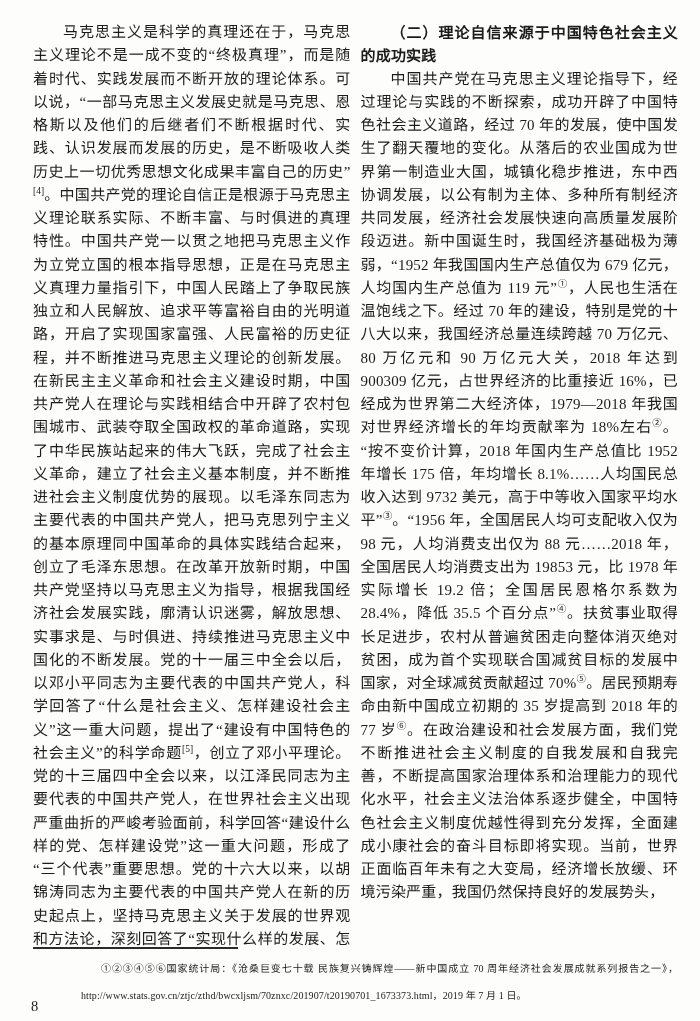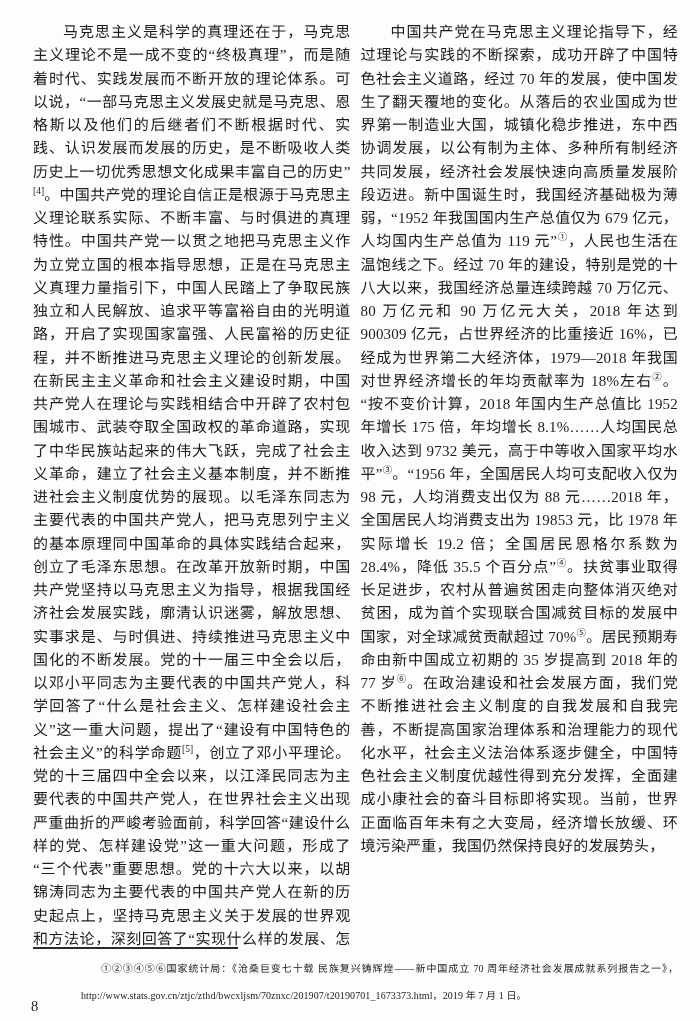--- a/index.html
+++ b/index.html
@@ -59,20 +59,21 @@
 
 <div class="page">
 
   <div class="columns">
 
     <div class="col">
       <p class="para"><span>马克思主义是科学的真理还在于，马克思主义理论不是一成不变的“终极真理”，而是随着时代、实践发展而不断开放的理论体系。可以说，“一部马克思主义发展史就是马克思、恩格斯以及他们的后继者们不断根据时代、实践、认识发展而发展的历史，是不断吸收人类历史上一切优秀思想文化成果丰富自己的历史”</span><sup class="ref">[4]</sup><span>。中国共产党的理论自信正是根源于马克思主义理论联系实际、不断丰富、与时俱进的真理特性。中国共产党一以贯之地把马克思主义作为立党立国的根本指导思想，正是在马克思主义真理力量指引下，中国人民踏上了争取民族独立和人民解放、追求平等富裕自由的光明道路，开启了实现国家富强、人民富裕的历史征程，并不断推进马克思主义理论的创新发展。在新民主主义革命和社会主义建设时期，中国共产党人在理论与实践相结合中开辟了农村包围城市、武装夺取全国政权的革命道路，实现了中华民族站起来的伟大飞跃，完成了社会主义革命，建立了社会主义基本制度，并不断推进社会主义制度优势的展现。以毛泽东同志为主要代表的中国共产党人，把马克思列宁主义的基本原理同中国革命的具体实践结合起来，创立了毛泽东思想。在改革开放新时期，中国共产党坚持以马克思主义为指导，根据我国经济社会发展实践，廓清认识迷雾，解放思想、实事求是、与时俱进、持续推进马克思主义中国化的不断发展。党的十一届三中全会以后，以邓小平同志为主要代表的中国共产党人，科学回答了“什么是社会主义、怎样建设社会主义”这一重大问题，提出了“建设有中国特色的社会主义”的科学命题</span><sup class="ref">[5]</sup><span>，创立了邓小平理论。党的十三届四中全会以来，以江泽民同志为主要代表的中国共产党人，在世界社会主义出现严重曲折的严峻考验面前，科学回答“建设什么样的党、怎样建设党”这一重大问题，形成了“三个代表”重要思想。党的十六大以来，以胡锦涛同志为主要代表的中国共产党人在新的历史起点上，坚持马克思主义关于发展的世界观和方法论，深刻回答了“实现什么样的发展、怎样发展”这一重大问题，形成了科学发展观。党的十八大以来，以习近平同志为核心的党中央带领全国各族人民顺应时代要求，以人民为中心，系统地回答了“新时代坚持和发展什么样的中国特色社会主义、怎样坚持和发展中国特色社会主义”这一重大问题，创立了习近平新时代中国特色社会主义思想。理论自信来源于科学、来源于发展。</span></p>
     </div>
 
     <div class="col">
+      <h3 class="heading">（二）理论自信来源于中国特色社会主义的成功实践</h3>
       <p class="para"><span>中国共产党在马克思主义理论指导下，经过理论与实践的不断探索，成功开辟了中国特色社会主义道路，经过 70 年的发展，使中国发生了翻天覆地的变化。从落后的农业国成为世界第一制造业大国，城镇化稳步推进，东中西协调发展，以公有制为主体、多种所有制经济共同发展，经济社会发展快速向高质量发展阶段迈进。新中国诞生时，我国经济基础极为薄弱，“1952 年我国国内生产总值仅为 679 亿元，人均国内生产总值为 119 元”</span><sup class="ref">①</sup><span>，人民也生活在温饱线之下。经过 70 年的建设，特别是党的十八大以来，我国经济总量连续跨越 70 万亿元、80 万亿元和 90 万亿元大关，2018 年达到 900309 亿元，占世界经济的比重接近 16%，已经成为世界第二大经济体，1979—2018 年我国对世界经济增长的年均贡献率为 18%左右</span><sup class="ref">②</sup><span>。“按不变价计算，2018 年国内生产总值比 1952 年增长 175 倍，年均增长 8.1%……人均国民总收入达到 9732 美元，高于中等收入国家平均水平”</span><sup class="ref">③</sup><span>。“1956 年，全国居民人均可支配收入仅为 98 元，人均消费支出仅为 88 元……2018 年，全国居民人均消费支出为 19853 元，比 1978 年实际增长 19.2 倍；全国居民恩格尔系数为 28.4%，降低 35.5 个百分点”</span><sup class="ref">④</sup><span>。扶贫事业取得长足进步，农村从普遍贫困走向整体消灭绝对贫困，成为首个实现联合国减贫目标的发展中国家，对全球减贫贡献超过 70%</span><sup class="ref">⑤</sup><span>。居民预期寿命由新中国成立初期的 35 岁提高到 2018 年的 77 岁</span><sup class="ref">⑥</sup><span>。在政治建设和社会发展方面，我们党不断推进社会主义制度的自我发展和自我完善，不断提高国家治理体系和治理能力的现代化水平，社会主义法治体系逐步健全，中国特色社会主义制度优越性得到充分发挥，全面建成小康社会的奋斗目标即将实现。当前，世界正面临百年未有之大变局，经济增长放缓、环境污染严重，我国仍然保持良好的发展势头，</span></p>
     </div>
 
   </div>
 
   <div class="footnote-area">
     <div class="footnote-rule"></div>
     <p class="footnote">①②③④⑤⑥国家统计局：《沧桑巨变七十载 民族复兴铸辉煌——新中国成立 70 周年经济社会发展成就系列报告之一》，http://www.stats.gov.cn/ztjc/zthd/bwcxljsm/70znxc/201907/t20190701_1673373.html，2019 年 7 月 1 日。</p>
   </div>
 

